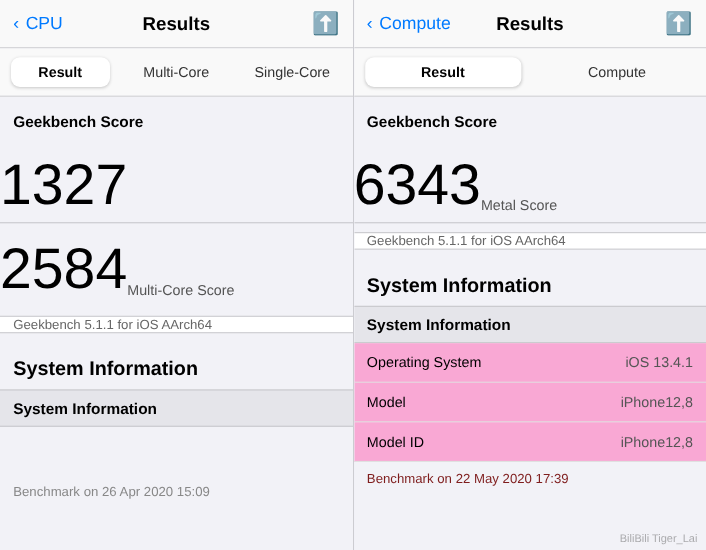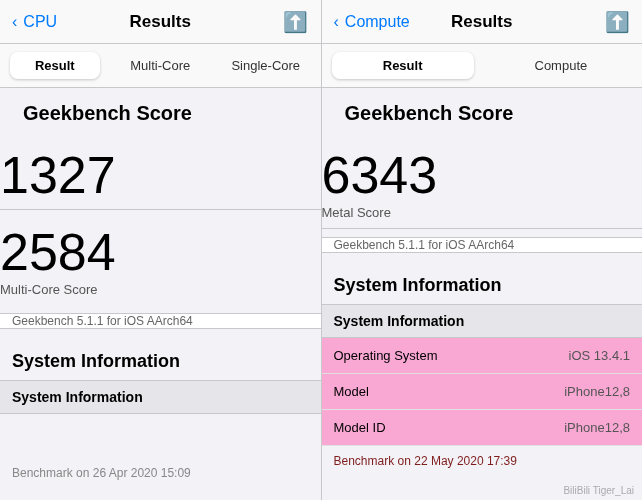--- a/index.html
+++ b/index.html
@@ -103,31 +103,31 @@
     }
 
     
     .content {
       flex: 1;
       overflow-y: auto;
       background: #f2f2f7;
     }
 
     .section-title {
-      font-size: 20px;
+      font-size: 14px;
       font-weight: 700;
       color: #000;
-      padding: 14px 12px 8px 23px;
+      padding: 14px 12px 8px 12px;
       background: #f2f2f7;
     }
 
     .score-block {
       display: flex;
-      flex-direction: column;
-      align-items: flex-start;
+      flex-direction: row;
+      align-items: flex-end;
       padding: 16px 0 8px 0;
     }
 
     .score-number {
       font-size: 52px;
       font-weight: 300;
       color: #000;
       line-height: 1;
     }
 

